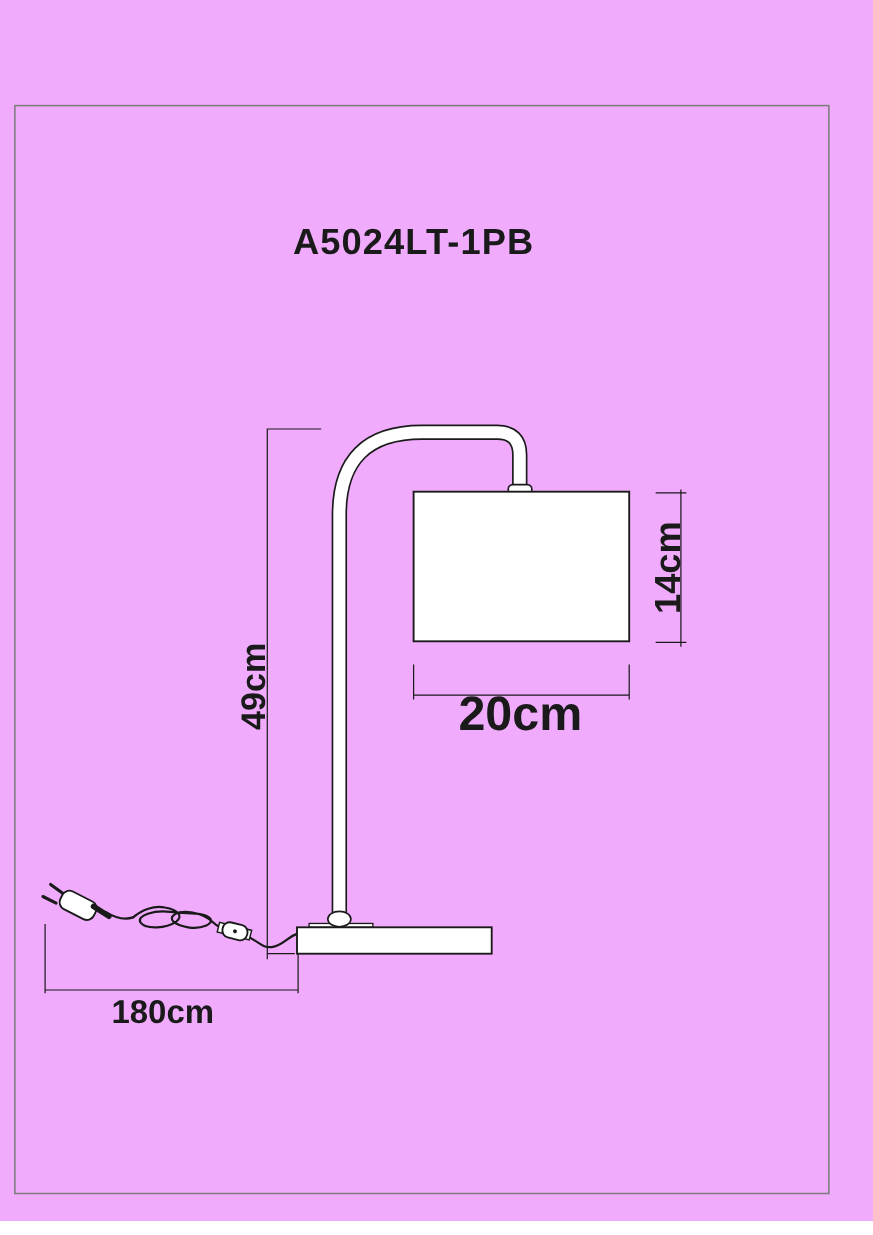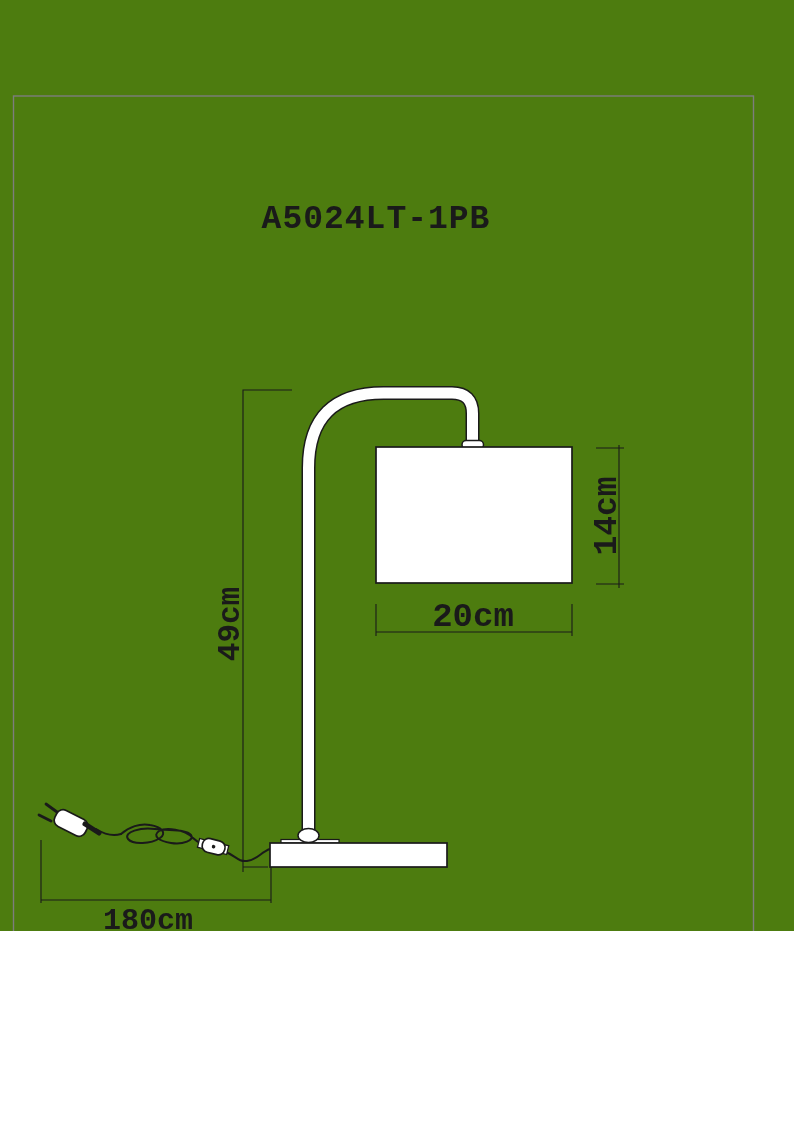--- a/index.html
+++ b/index.html
@@ -1,22 +1,22 @@
 <!DOCTYPE html>
 <html><head>
 <meta charset="utf-8">
 <style>
   html, body { margin: 0; padding: 0; background: #ffffff; }
   .page {
     position: relative;
     width: 794px;
-    height: 931px;
-    background: #4d7c0f;
+    height: 1110px;
+    background: #f0abfc;
     overflow: hidden;
-    font-family: Liberation Mono, monospace;
+    font-family: Liberation Sans, sans-serif;
   }
   .page svg { position: absolute; left: 0; top: 0; }
   .dim-label {
     position: absolute;
     color: #1a1a1a;
     font-weight: bold;
     white-space: nowrap;
     transform: translate(-50%, -50%);
     line-height: 1;
     user-select: none;
@@ -75,17 +75,17 @@
     <ellipse cx="308.5" cy="835.5" rx="10.5" ry="7" fill="#ffffff" stroke="#1a1a1a" stroke-width="1.5"></ellipse>
     <rect x="270" y="843" width="177" height="24" fill="#ffffff" stroke="#1a1a1a" stroke-width="1.7"></rect>
   </svg>
 
   <div class="dim-label" style="left:376px; top:219px; font-size:33px; letter-spacing:1px;">A5024LT-1PB</div>
 
   <div class="dim-label rot" style="left:230px; top:624px; font-size:31px;">49cm</div>
 
   <div class="dim-label rot" style="left:607px; top:516px; font-size:33px;">14cm</div>
 
-  <div class="dim-label" style="left:473px; top:617px; font-size:34px;">20cm</div>
+  <div class="dim-label" style="left:473px; top:650px; font-size:44px;">20cm</div>
 
   <div class="dim-label" style="left:148px; top:889px; font-size:30px;margin-top:32px;">180cm</div>
 
 </div>
 
 </body></html>

